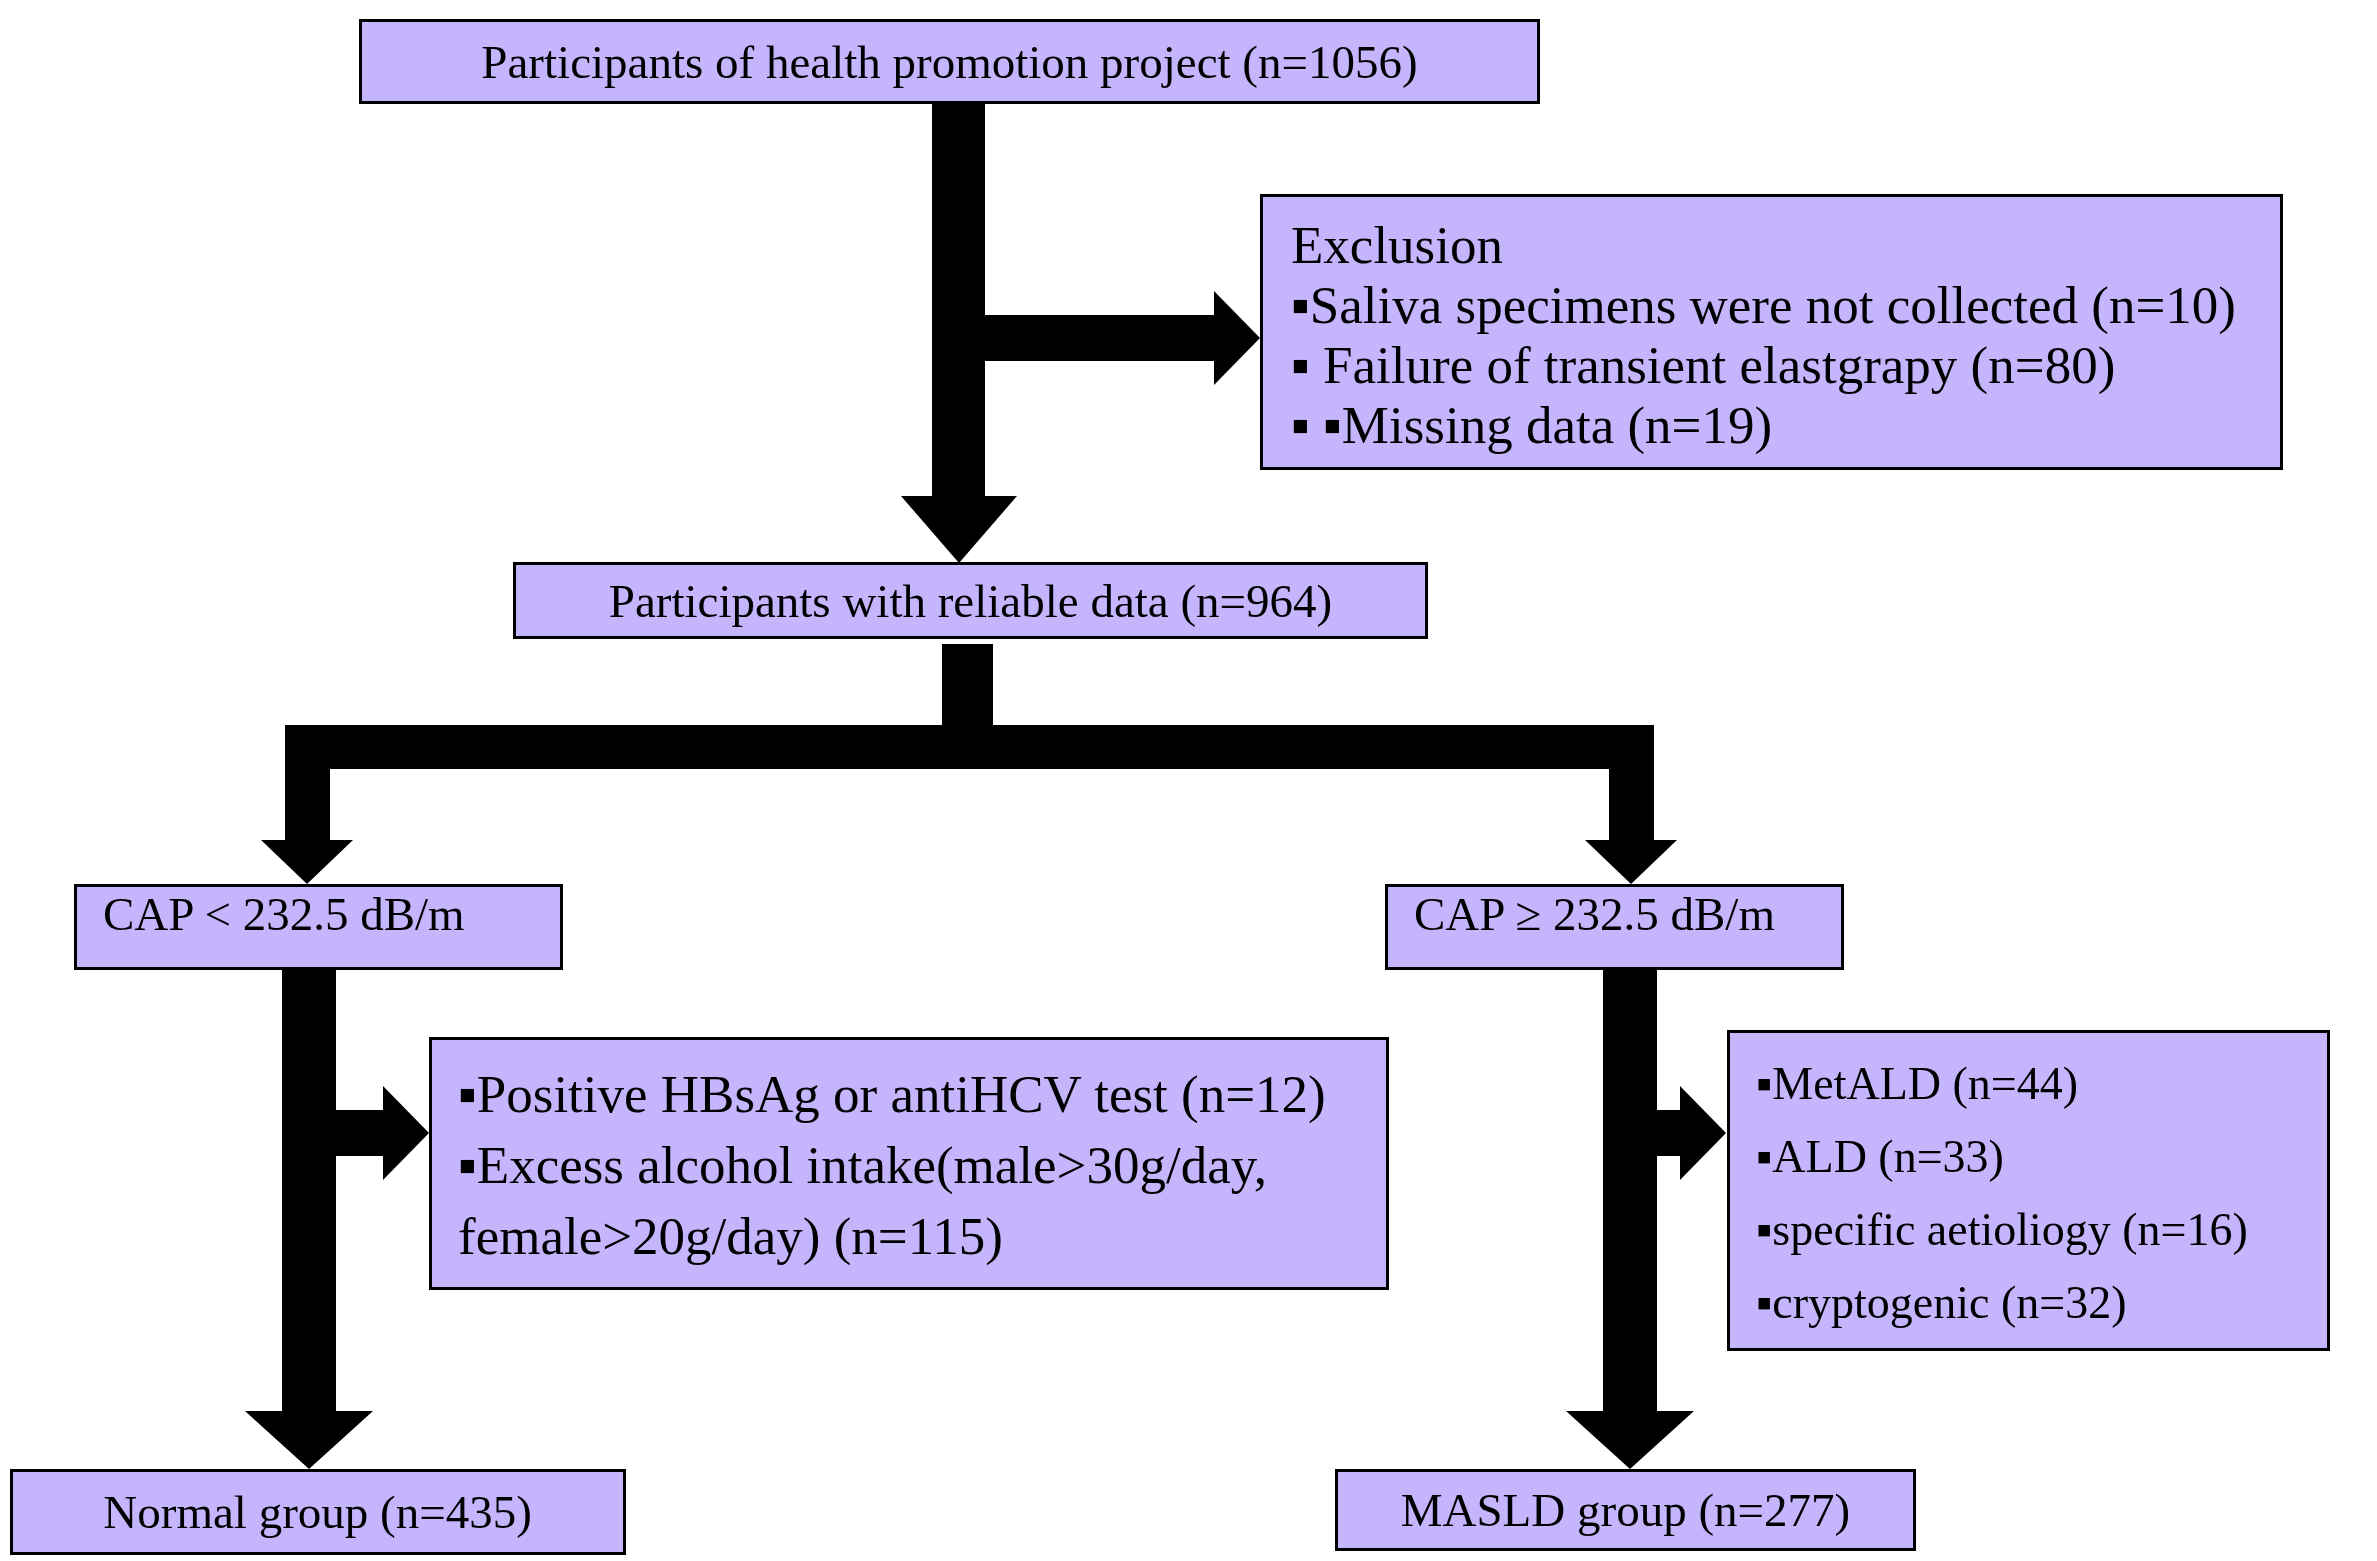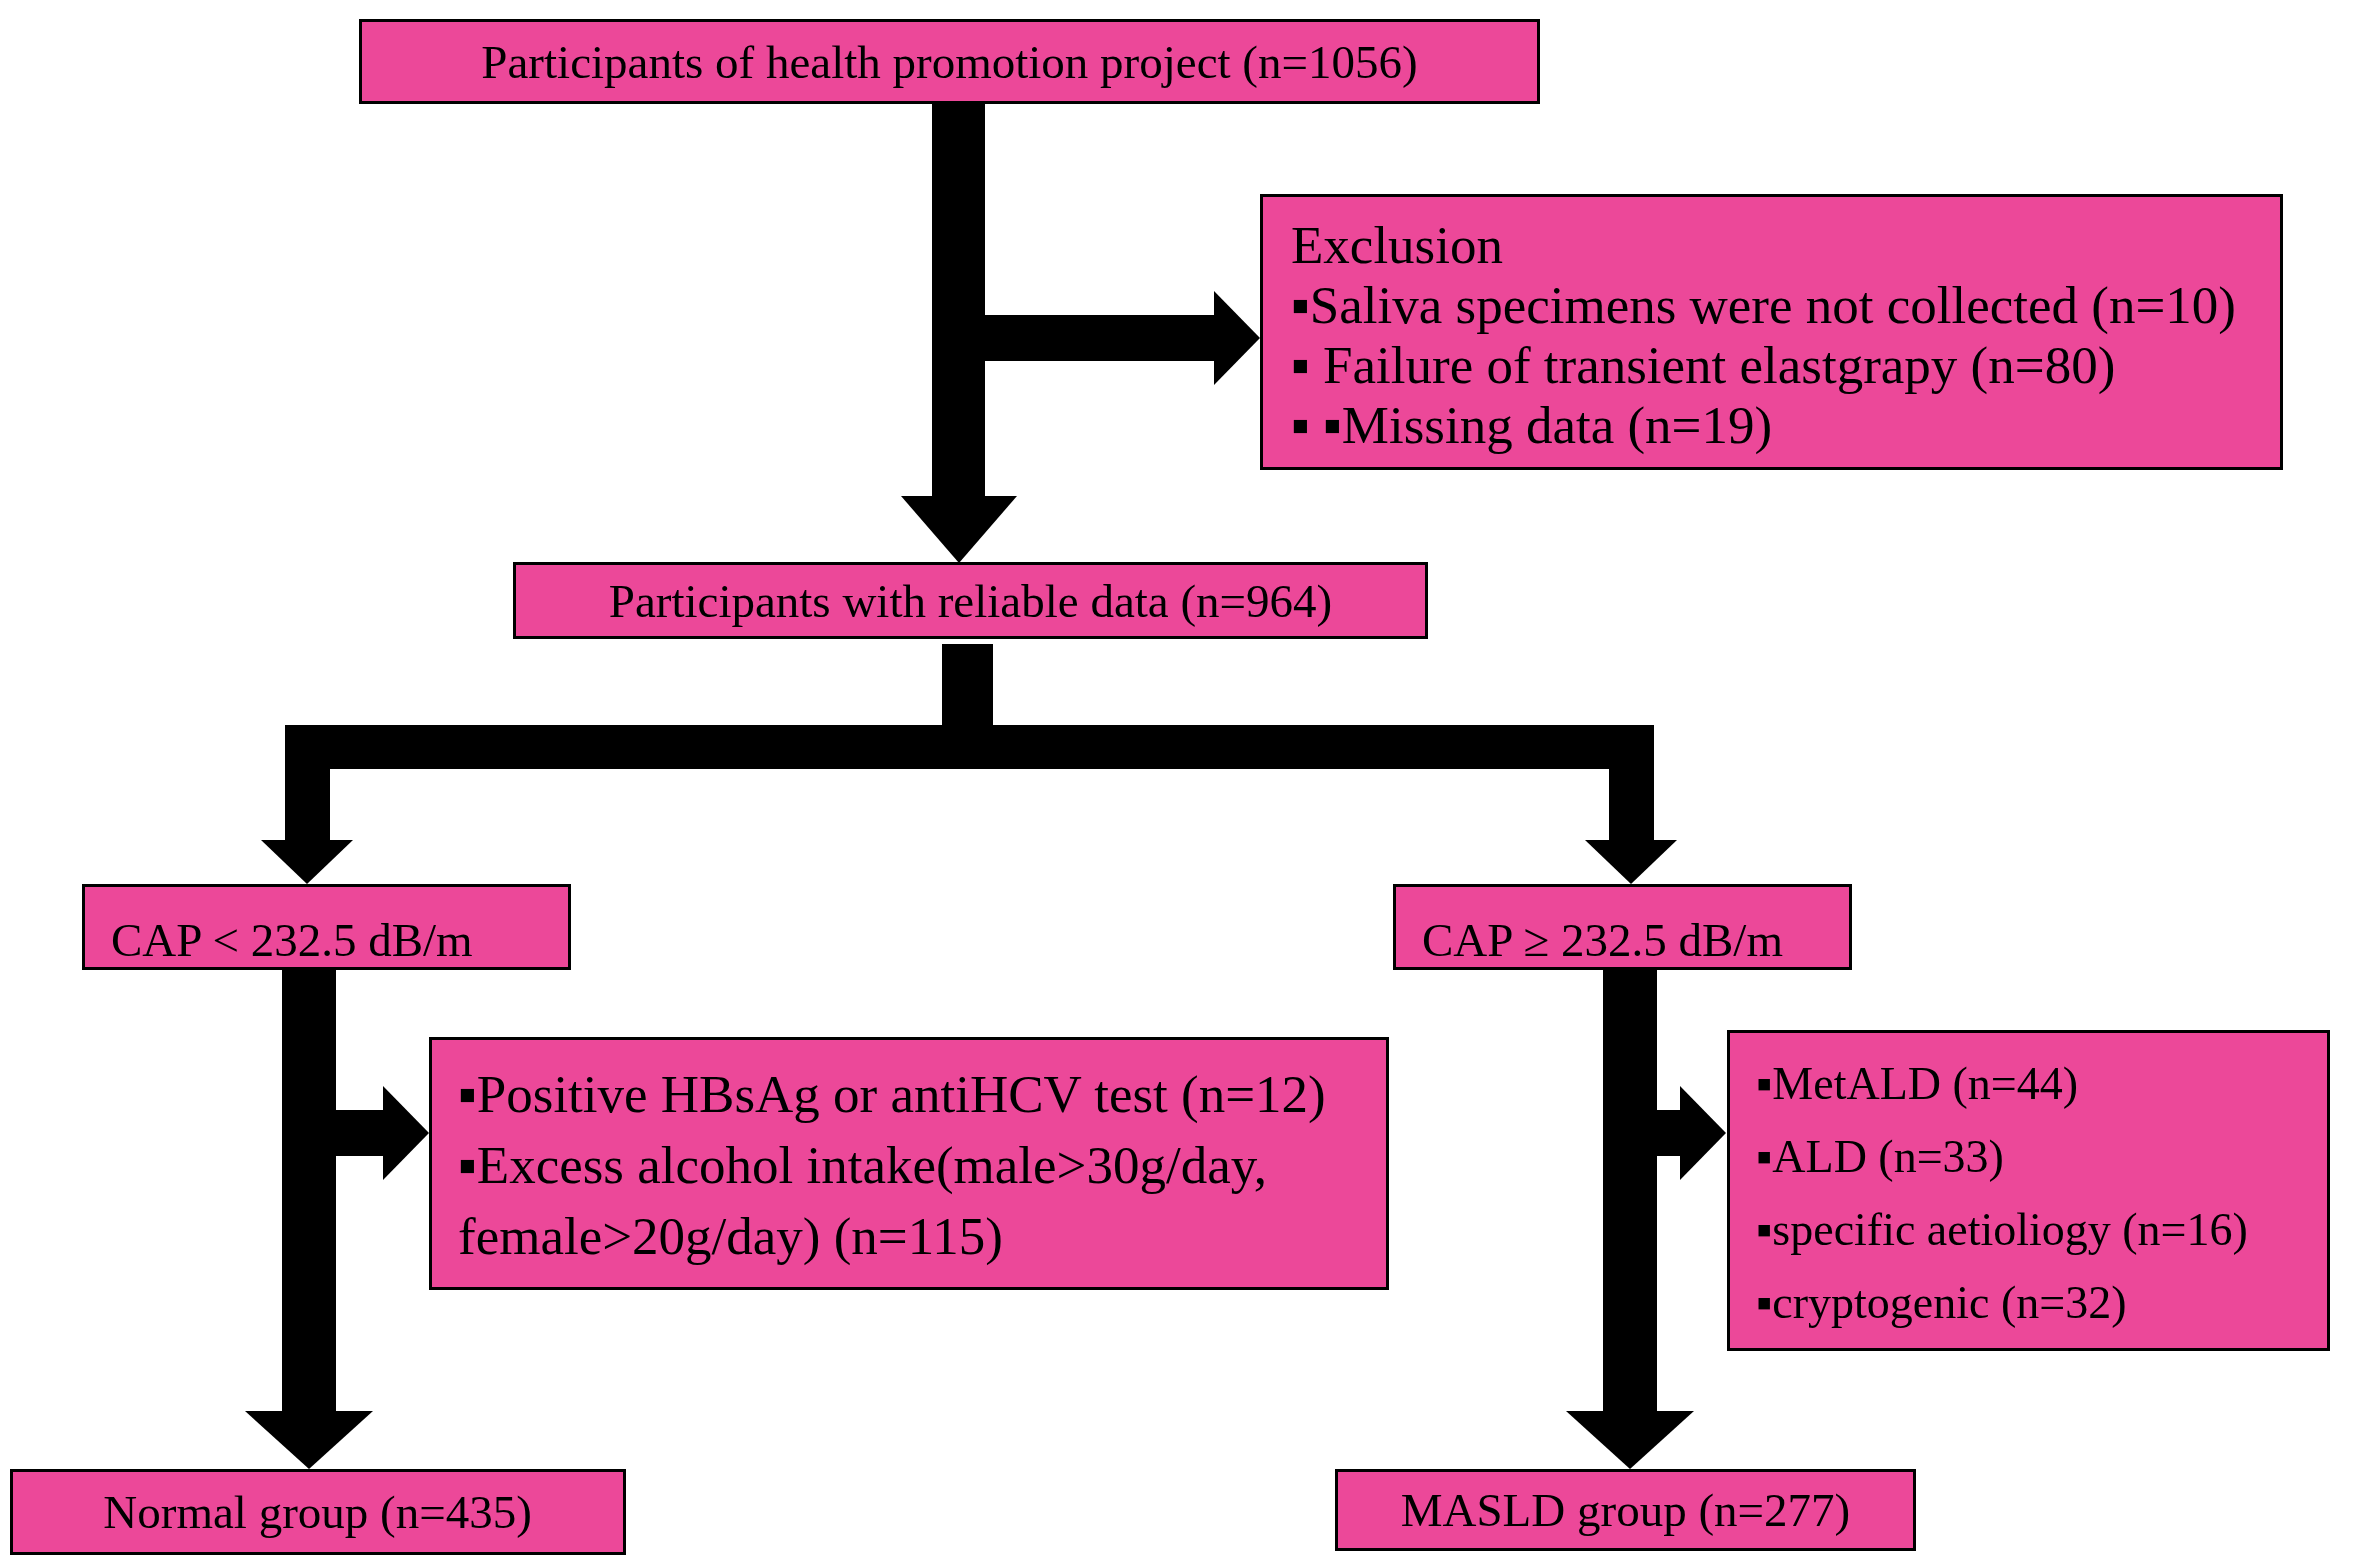--- a/index.html
+++ b/index.html
@@ -11,38 +11,37 @@
     position: relative;
     width: 2377px;
     height: 1562px;
     background: #ffffff;
     font-family: "Liberation Serif", "DejaVu Serif", serif;
     color: #000000;
     overflow: hidden;
   }
   .box {
     position: absolute;
-    background: #ec4899;
+    background: #c4b5fd;
     border: 3.9px solid #000000;
     box-sizing: border-box;
   }
   .center-text {
     display: flex;
     align-items: center;
     justify-content: center;
     font-size: 47px;
     white-space: nowrap;
   }
   .left-text {
     display: flex;
-    align-items: flex-end;
+    align-items: flex-start;
     justify-content: flex-start;
     font-size: 47px;
     white-space: nowrap;
-    margin-left: 8px;
   }
   .multiline {
     font-size: 53px;
   }
   .multiline .line {
     display: block;
     white-space: nowrap;
   }
   .shaft {
     position: absolute;

